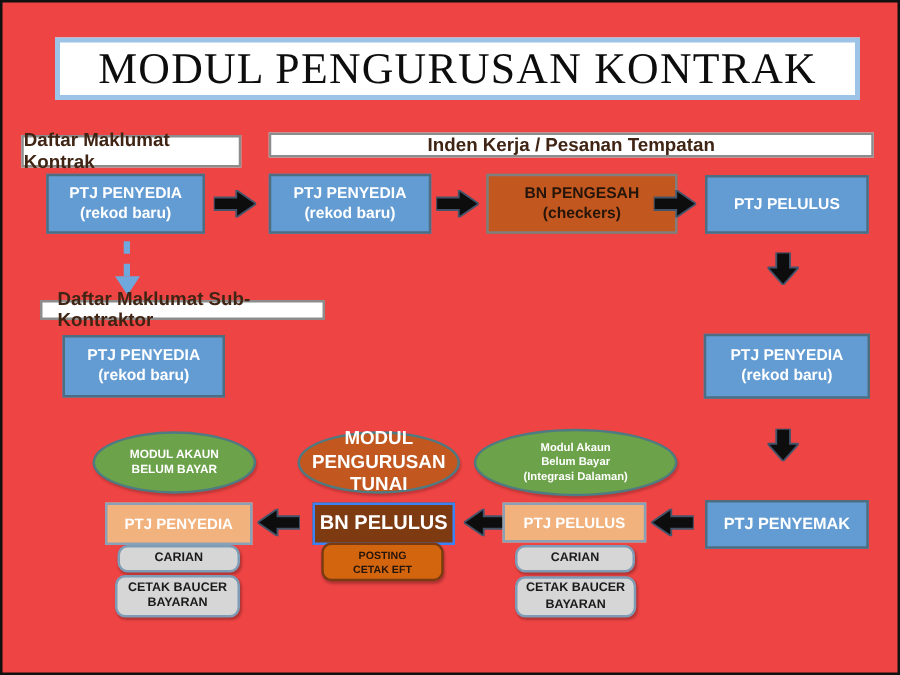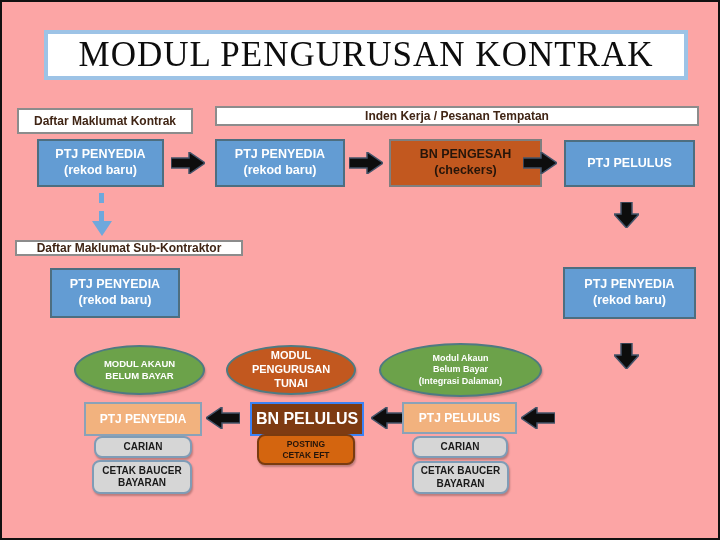--- a/index.html
+++ b/index.html
@@ -1,32 +1,32 @@
 <!DOCTYPE html>
 <html><head>
 <meta charset="utf-8">
 <style>
   html,body{margin:0;padding:0;background:#fff;}
   #canvas{
-    position:relative;width:720px;height:540px;background:#fca5a5;
+    position:relative;width:720px;height:540px;background:#ef4444;
     border:2px solid #111;box-sizing:border-box;overflow:hidden;
     font-family:"Liberation Sans",sans-serif;
   }
   .abs{position:absolute;box-sizing:border-box;}
   #title-box{
     left:42px;top:28px;width:644px;height:50px;
     border:4px solid #9DC3E6;background:#fff;
     display:flex;align-items:center;justify-content:center;
     font-family:"Liberation Serif","DejaVu Serif",serif;
     font-size:35px;color:#0d0d0d;letter-spacing:1px;white-space:nowrap;
   }
   .sec-header{
     background:#fff;border:2px solid #8c8c8c;
     display:flex;align-items:center;justify-content:center;
-    font-weight:bold;font-size:12px;color:#402515;
+    font-weight:bold;font-size:15px;color:#402515;
   }
   .node{
     display:flex;align-items:center;justify-content:center;text-align:center;
     font-weight:bold;white-space:pre-line;line-height:1.25;
   }
   .blue{background:#639CD3;border:2px solid #4d6e80;color:#fff;font-size:12.5px;}
   .orange{background:#C2581F;border:2px solid #7f7f7f;color:#26150a;font-size:12.5px;}
   .peach{background:#F2B27E;border:2px solid #8aa2b8;color:#fff;font-size:12px;}
   .brown{background:#7E3B12;border:2px solid #3b82f6;color:#fff;font-size:16px;}
   .ellipse{
@@ -89,36 +89,36 @@
 
   <div class="abs dash-line"></div>
   <div class="abs dash-head"></div>
 
   <div class="abs" style="left:612px;top:200px;">
     <svg class="arrow-svg" width="25" height="26">
         <polygon points="7,0 18,0 18,12 25,12 12.5,26 0,12 7,12" fill="#0d0d0d" stroke="#44546A" stroke-width="1.5"></polygon>
       </svg>
   </div>
 
-  <div class="abs sec-header" style="left:13px;top:238px;width:228px;height:16px;">Daftar Maklumat Sub-Kontraktor</div>
+  <div class="abs sec-header" style="left:30px;top:238px;width:228px;height:16px;padding-left:12px;">Daftar Maklumat Sub-Kontraktor</div>
 
   <div class="abs node blue" style="left:48px;top:266px;width:130px;height:50px;">PTJ PENYEDIA
 (rekod baru)</div>
   <div class="abs node blue" style="left:561px;top:265px;width:133px;height:52px;">PTJ PENYEDIA
 (rekod baru)</div>
 
   <div class="abs" style="left:612px;top:341px;">
     <svg class="arrow-svg" width="25" height="26">
         <polygon points="7,0 18,0 18,12 25,12 12.5,26 0,12 7,12" fill="#0d0d0d" stroke="#44546A" stroke-width="1.5"></polygon>
       </svg>
   </div>
 
   <div class="abs node ellipse green" style="left:72px;top:343px;width:131px;height:50px;font-size:9.5px;">MODUL AKAUN
 BELUM BAYAR</div>
-  <div class="abs node ellipse orange-el" style="left:224px;top:343px;width:130px;height:50px;font-size:11px;">MODUL
+  <div class="abs node ellipse orange-el" style="left:236px;top:343px;width:130px;height:50px;font-size:15px;">MODUL
 PENGURUSAN
 TUNAI</div>
   <div class="abs node ellipse green" style="left:377px;top:341px;width:163px;height:54px;font-size:9px;">Modul Akaun
 Belum Bayar
 (Integrasi Dalaman)</div>
 
   <div class="abs node peach" style="left:82px;top:400px;width:118px;height:34px;">PTJ PENYEDIA</div>
   <div class="abs" style="left:204px;top:405px;">
     <svg class="arrow-svg" width="34" height="22">
         <polygon points="34,6 16,6 16,0 0,11 16,22 16,16 34,16" fill="#0d0d0d" stroke="#44546A" stroke-width="1.5"></polygon>
@@ -129,20 +129,21 @@
     <svg class="arrow-svg" width="34" height="22">
         <polygon points="34,6 16,6 16,0 0,11 16,22 16,16 34,16" fill="#0d0d0d" stroke="#44546A" stroke-width="1.5"></polygon>
       </svg>
   </div>
   <div class="abs node peach" style="left:400px;top:400px;width:115px;height:32px;">PTJ PELULUS</div>
   <div class="abs" style="left:519px;top:405px;">
     <svg class="arrow-svg" width="34" height="22">
         <polygon points="34,6 16,6 16,0 0,11 16,22 16,16 34,16" fill="#0d0d0d" stroke="#44546A" stroke-width="1.5"></polygon>
       </svg>
   </div>
+  <div class="abs node blue" style="left:562px;top:398px;width:131px;height:39px;font-size:13px;">PTJ PENYEMAK</div>
 
   <div class="abs node gray" style="left:92px;top:434px;width:98px;height:22px;">CARIAN</div>
   <div class="abs node gray" style="left:90px;top:458px;width:100px;height:34px;">CETAK BAUCER
 BAYARAN</div>
   <div class="abs node posting" style="left:255px;top:432px;width:98px;height:31px;">POSTING
 CETAK EFT</div>
   <div class="abs node gray" style="left:410px;top:434px;width:96px;height:22px;">CARIAN</div>
   <div class="abs node gray" style="left:410px;top:459px;width:97px;height:33px;">CETAK BAUCER
 BAYARAN</div>
 

